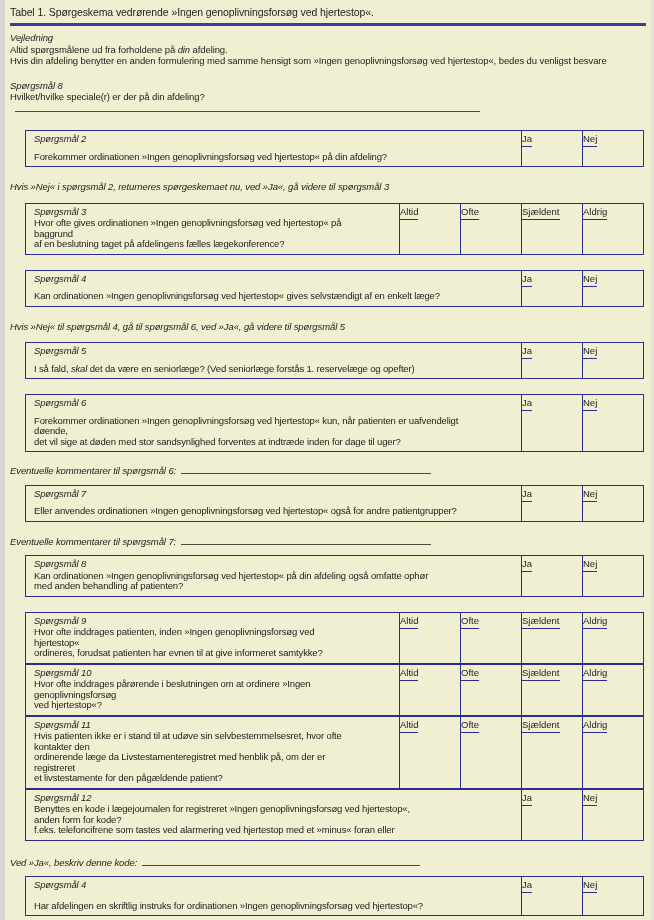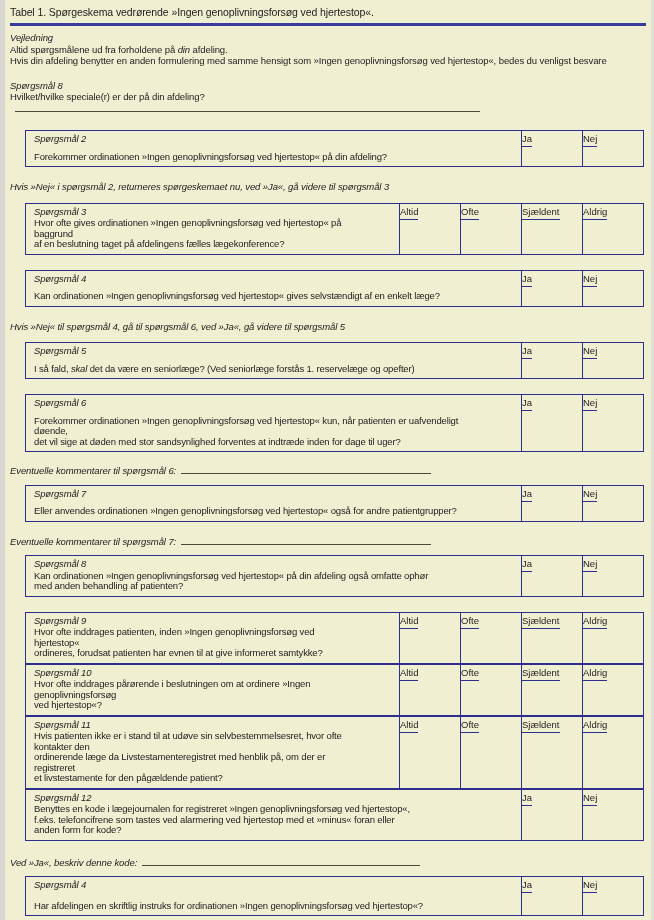--- a/index.html
+++ b/index.html
@@ -303,22 +303,22 @@
           <div class="cell"></div>
         </div>
     </div>
   </div>
 
   <div class="qbox mt12">
     <div class="qtext">
       <div class="qlabel">Spørgsmål 12</div>
       <div class="qlines">
         <div>Benyttes en kode i lægejournalen for registreret »Ingen genoplivningsforsøg ved hjertestop«,</div>
+        <div>anden form for kode?</div>
         <div>f.eks. telefoncifrene som tastes ved alarmering ved hjertestop med et »minus« foran eller</div>
-        <div>anden form for kode?</div>
       </div>
     </div>
     <div class="answers">
       <div class="col">
           <div class="hdr">Ja</div>
           <div class="cell"></div>
         </div>
       <div class="col">
           <div class="hdr">Nej</div>
           <div class="cell"></div>

